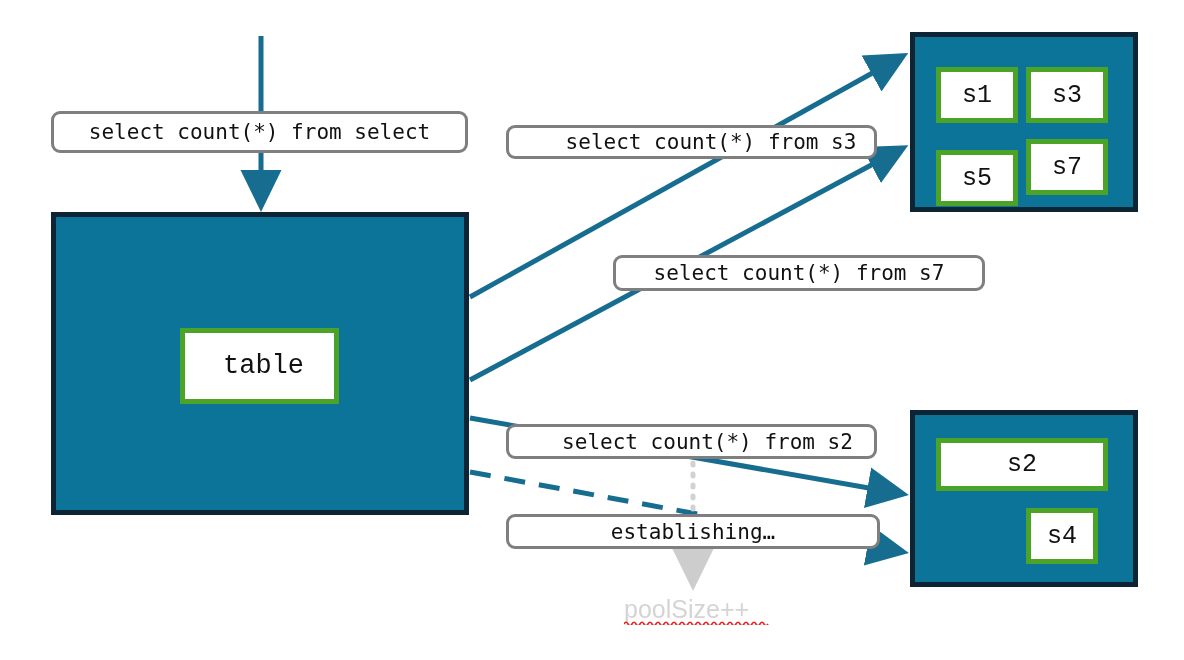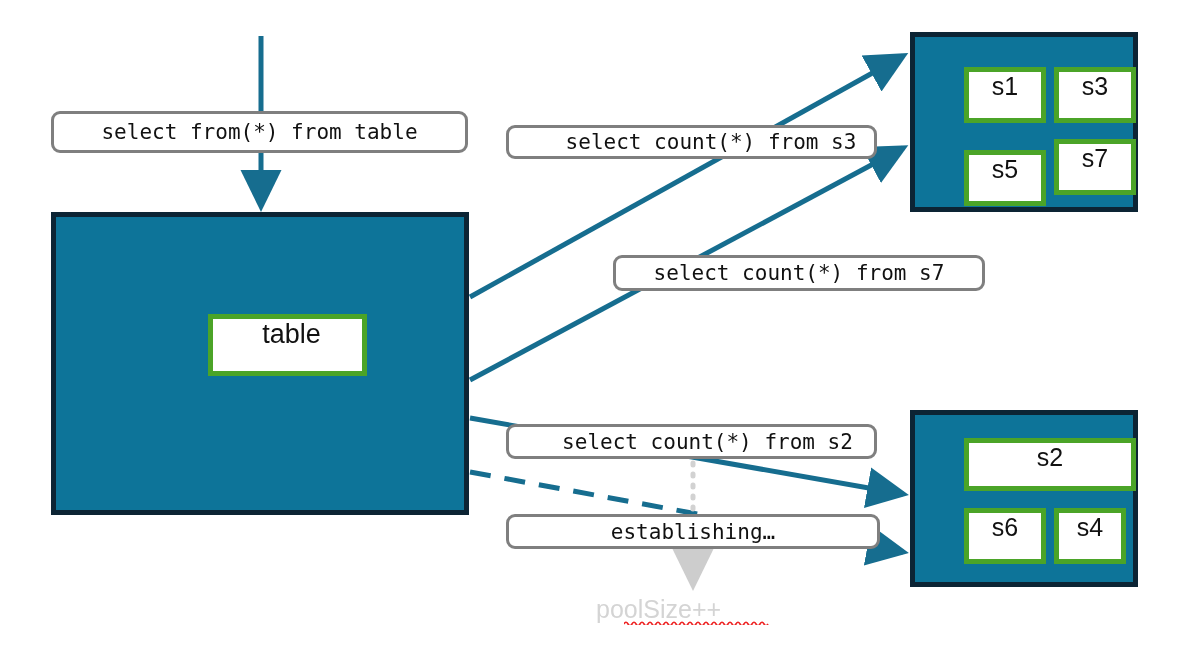--- a/index.html
+++ b/index.html
@@ -24,25 +24,25 @@
     box-sizing: border-box;
   }
 
   
   .node {
     position: absolute;
     background: #ffffff;
     border: 5px solid #4ba428;
     box-sizing: border-box;
     display: flex;
+    align-items: center;
     justify-content: center;
     color: #111111;
-    font-family: Liberation Sans, sans-serif;
+    font-family: Liberation Mono, monospace;
     white-space: nowrap;
-    margin-left: 28px;
   }
   .node-small { font-size: 25px; }
   .node-table { font-size: 27px; }
 
   
   .pill {
     position: absolute;
     background: #ffffff;
     border: 3px solid #7f7f7f;
     border-radius: 9px;
@@ -103,21 +103,21 @@
 
     <line x1="470" y1="418" x2="903" y2="494" stroke="#166d8f" stroke-width="5" marker-end="url(#ah)"></line>
 
     <line x1="470" y1="472" x2="903" y2="552" stroke="#166d8f" stroke-width="5" stroke-dasharray="21 14" marker-end="url(#ah)"></line>
 
     <line x1="693" y1="452" x2="693" y2="582" stroke="#d2d2d2" stroke-width="5" stroke-dasharray="2 9" stroke-linecap="round" marker-end="url(#ah-grey)"></line>
   </svg>
 
   <div class="panel" style="left:51px; top:212px; width:418px; height:303px;">
   </div>
-  <div class="node node-table" style="left:180px; top:314px; width:159px; height:62px;padding-left:8px;">
+  <div class="node node-table" style="left:180px; top:328px; width:159px; height:76px;padding-left:8px;">
     <span>table</span>
   </div>
 
   <div class="panel" style="left:910px; top:32px; width:228px; height:180px;">
   </div>
   <div class="node node-small" style="left:936px; top:67px; width:82px; height:56px;">
     <span>s1</span>
   </div>
   <div class="node node-small" style="left:1026px; top:67px; width:82px; height:56px;">
     <span>s3</span>
@@ -127,49 +127,46 @@
   </div>
   <div class="node node-small" style="left:1026px; top:139px; width:82px; height:56px;">
     <span>s7</span>
   </div>
 
   <div class="panel" style="left:910px; top:410px; width:228px; height:177px;">
   </div>
   <div class="node node-small" style="left:936px; top:438px; width:172px; height:53px;">
     <span>s2</span>
   </div>
-  <div class="node node-small" style="left:936px; top:508px; width:82px; height:56px;">
-    <span>s6</span>
-  </div>
   <div class="node node-small" style="left:1026px; top:508px; width:72px; height:56px;">
     <span>s4</span>
   </div>
 
   <div class="pill" style="left:51px; top:111px; width:417px; height:42px;">
-    <span>select from(*) from table</span>
+    <span>select count(*) from select</span>
   </div>
 
 
   <div class="pill" style="left:506px; top:125px; width:371px; height:34px;padding-left:39px;">
     <span>select count(*) from s3</span>
   </div>
 
   <div class="pill" style="left:581px; top:255px; width:372px; height:36px;margin-left:32px;">
     <span>select count(*) from s7</span>
   </div>
 
   <div class="pill" style="left:506px; top:424px; width:371px; height:35px;padding-left:32px;">
     <span>select count(*) from s2</span>
   </div>
 
   <div class="pill" style="left:506px; top:514px; width:374px; height:35px;">
     <span>establishing…</span>
   </div>
 
-  <div class="plain-text" style="left:596px; top:595px;">
+  <div class="plain-text" style="left:624px; top:595px;">
     <span>poolSize++</span>
   </div>
   <svg class="squiggle" style="left:624px; top:620px; width:145px;" viewBox="0 0 145 5" preserveAspectRatio="none">
     <path d="M0,4 Q2,0.6 4,4 T8,4 T12,4 T16,4 T20,4 T24,4 T28,4 T32,4 T36,4
              T40,4 T44,4 T48,4 T52,4 T56,4 T60,4 T64,4 T68,4 T72,4 T76,4
              T80,4 T84,4 T88,4 T92,4 T96,4 T100,4 T104,4 T108,4 T112,4
              T116,4 T120,4 T124,4 T128,4 T132,4 T136,4 T140,4 T144,4" fill="none" stroke="#ee2222" stroke-width="1.6"></path>
   </svg>
 
 </div>

